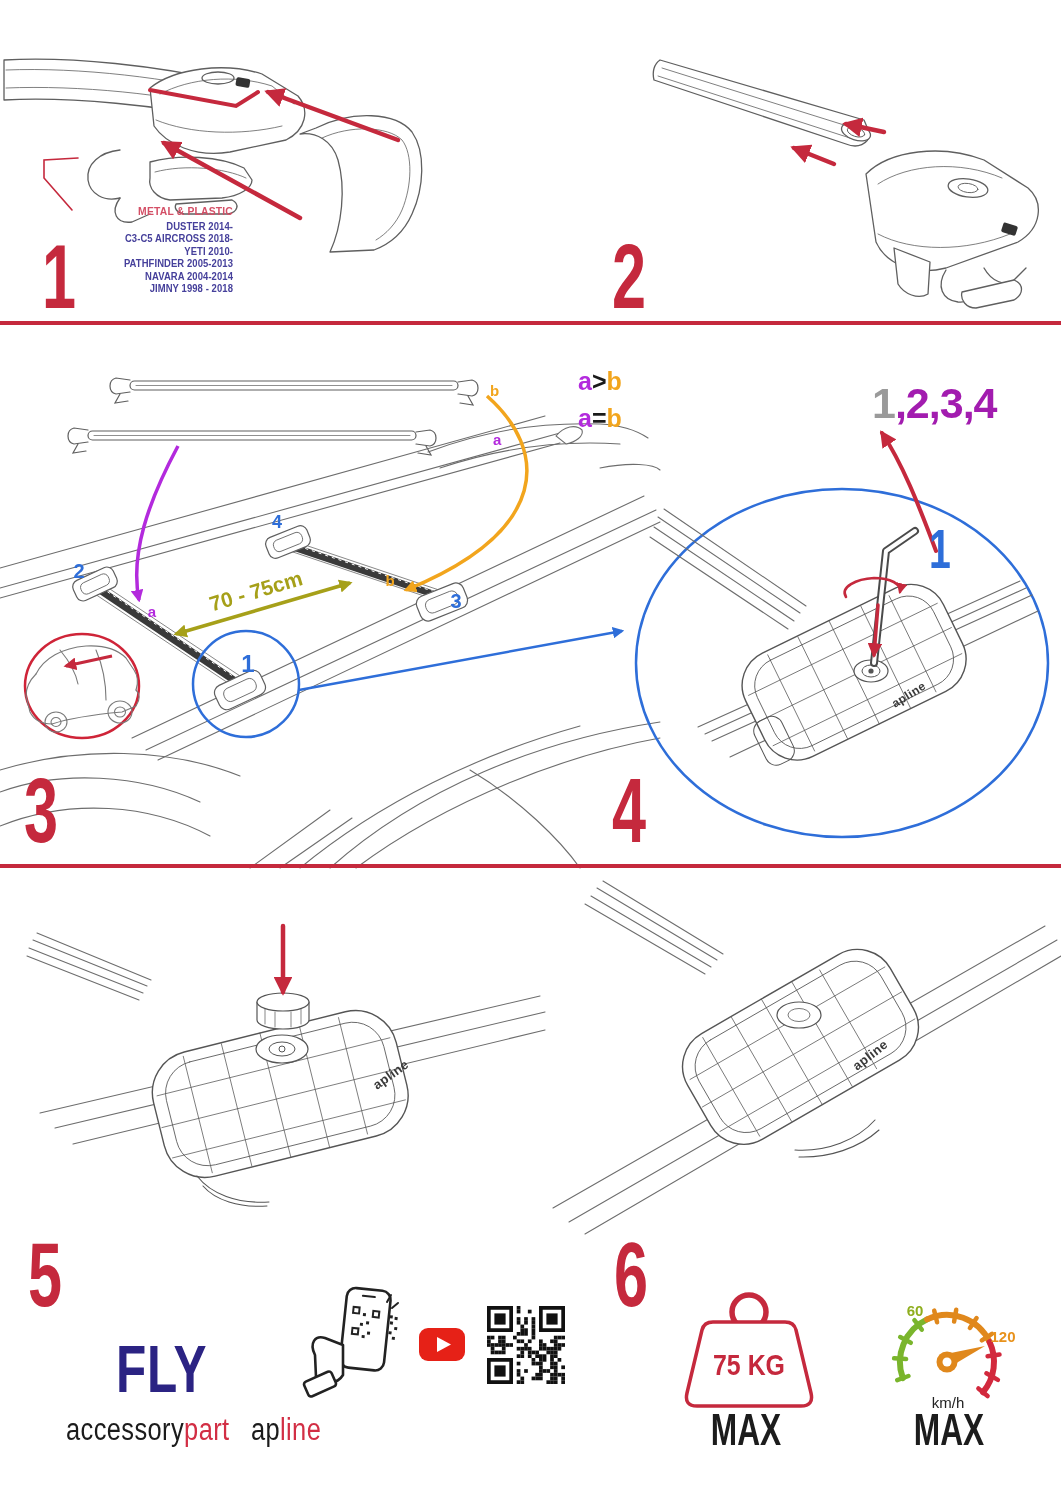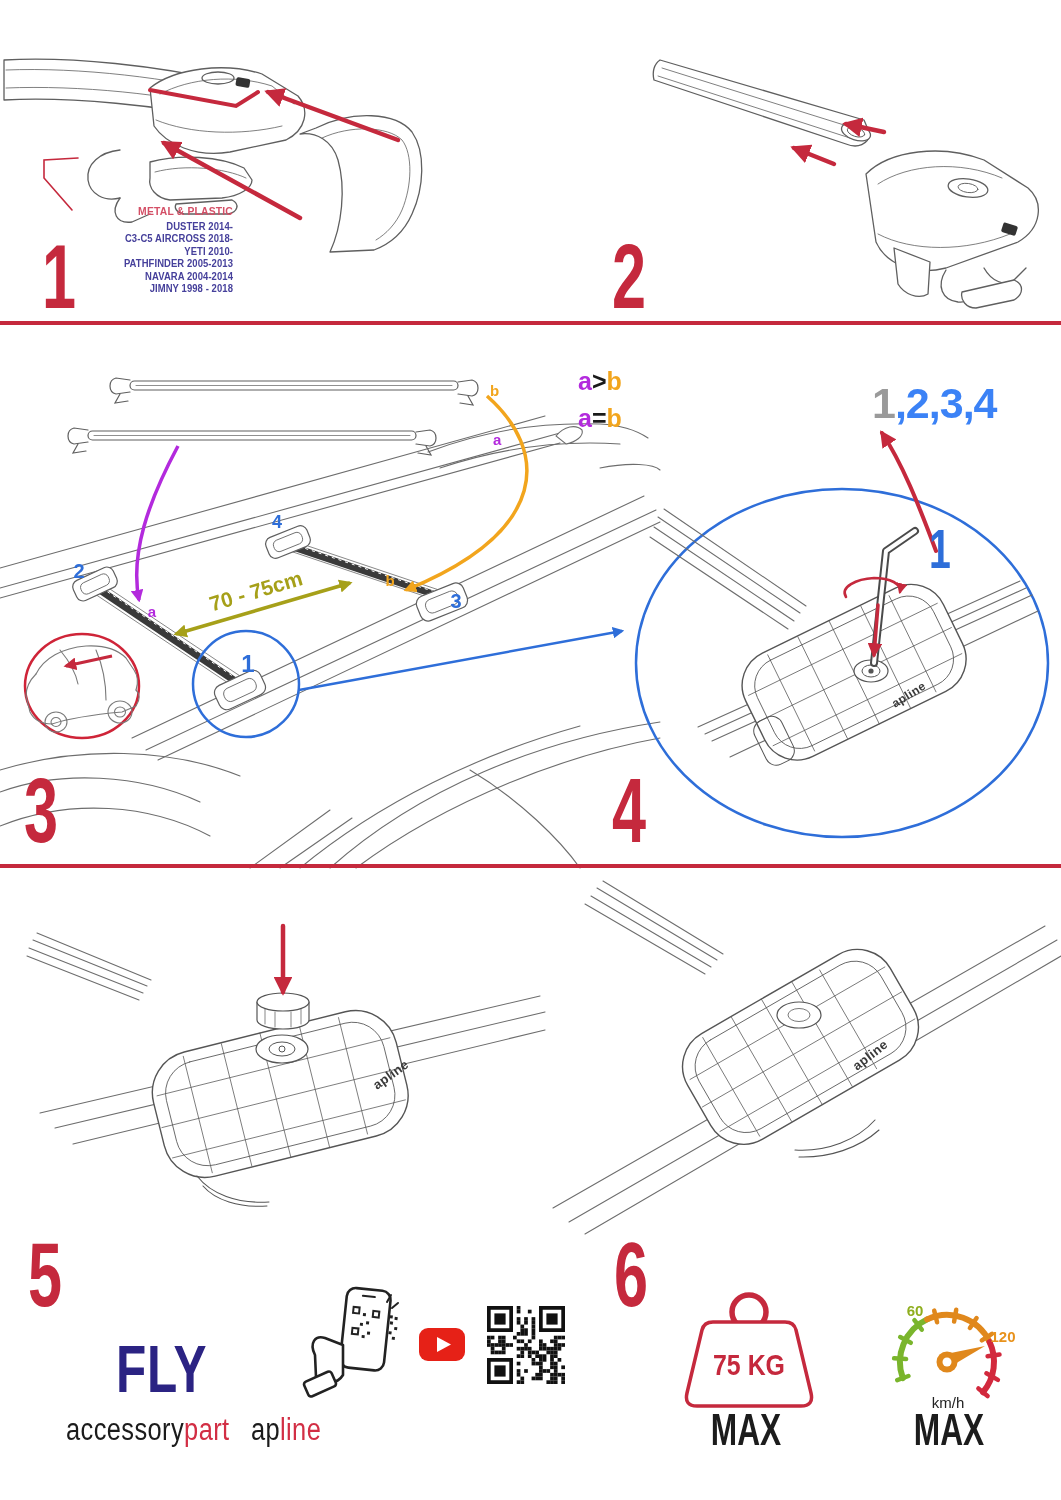--- a/index.html
+++ b/index.html
@@ -10,21 +10,21 @@
   .stepnum{position:absolute;font-size:90px;line-height:1;font-weight:700;color:#c5293d;
            transform:scaleX(.68);transform-origin:left top;}
   .divider{position:absolute;left:0;width:1061px;height:4px;background:#c5293d;}
   .materials{position:absolute;left:63px;top:205px;width:170px;text-align:right;
              transform:scaleX(.9);transform-origin:right top;}
   .materials .mat-title{font-size:11.5px;font-weight:700;color:#d44f66;letter-spacing:.2px;margin-bottom:3px;}
   .materials .model{font-size:10.5px;font-weight:700;color:#46409b;line-height:12.4px;letter-spacing:.1px;}
   .compare{position:absolute;left:578px;top:363px;font-size:25px;font-weight:700;line-height:37px;text-align:right;}
   .compare .ca{color:#b32add}.compare .cop{color:#1a1a1a}.compare .cb{color:#f2a51d}
   .sequence{position:absolute;left:872px;top:379px;font-size:43px;font-weight:700;letter-spacing:-1px;}
-  .sequence .seq-gray{color:#9a9a9a}.sequence .seq-blue{color:#3b82f6}
+  .sequence .seq-gray{color:#9a9a9a}.sequence .seq-blue{color:#a21caf}
   .tool-one{position:absolute;left:929px;top:521px;font-size:56px;font-weight:700;color:#2e6ed9;
             transform:scaleX(.7);transform-origin:left top;line-height:1;}
   .fly{position:absolute;left:116px;top:1336px;font-size:66px;font-weight:600;color:#2b2383;
        transform:scaleX(.75);transform-origin:left top;line-height:1;letter-spacing:1px;}
   .brandrow{position:absolute;left:66px;top:1412px;font-size:31px;font-weight:400;color:#1b1b1b;
             transform:scaleX(.82);transform-origin:left top;white-space:nowrap;letter-spacing:.5px;}
   .brandrow .red{color:#d22e44}
   .brandrow .gap{display:inline-block;width:26px;}
   .maxlabel{position:absolute;font-size:44px;font-weight:700;color:#1c1c1c;line-height:1;
             transform:scaleX(.72);transform-origin:center top;text-align:center;}

